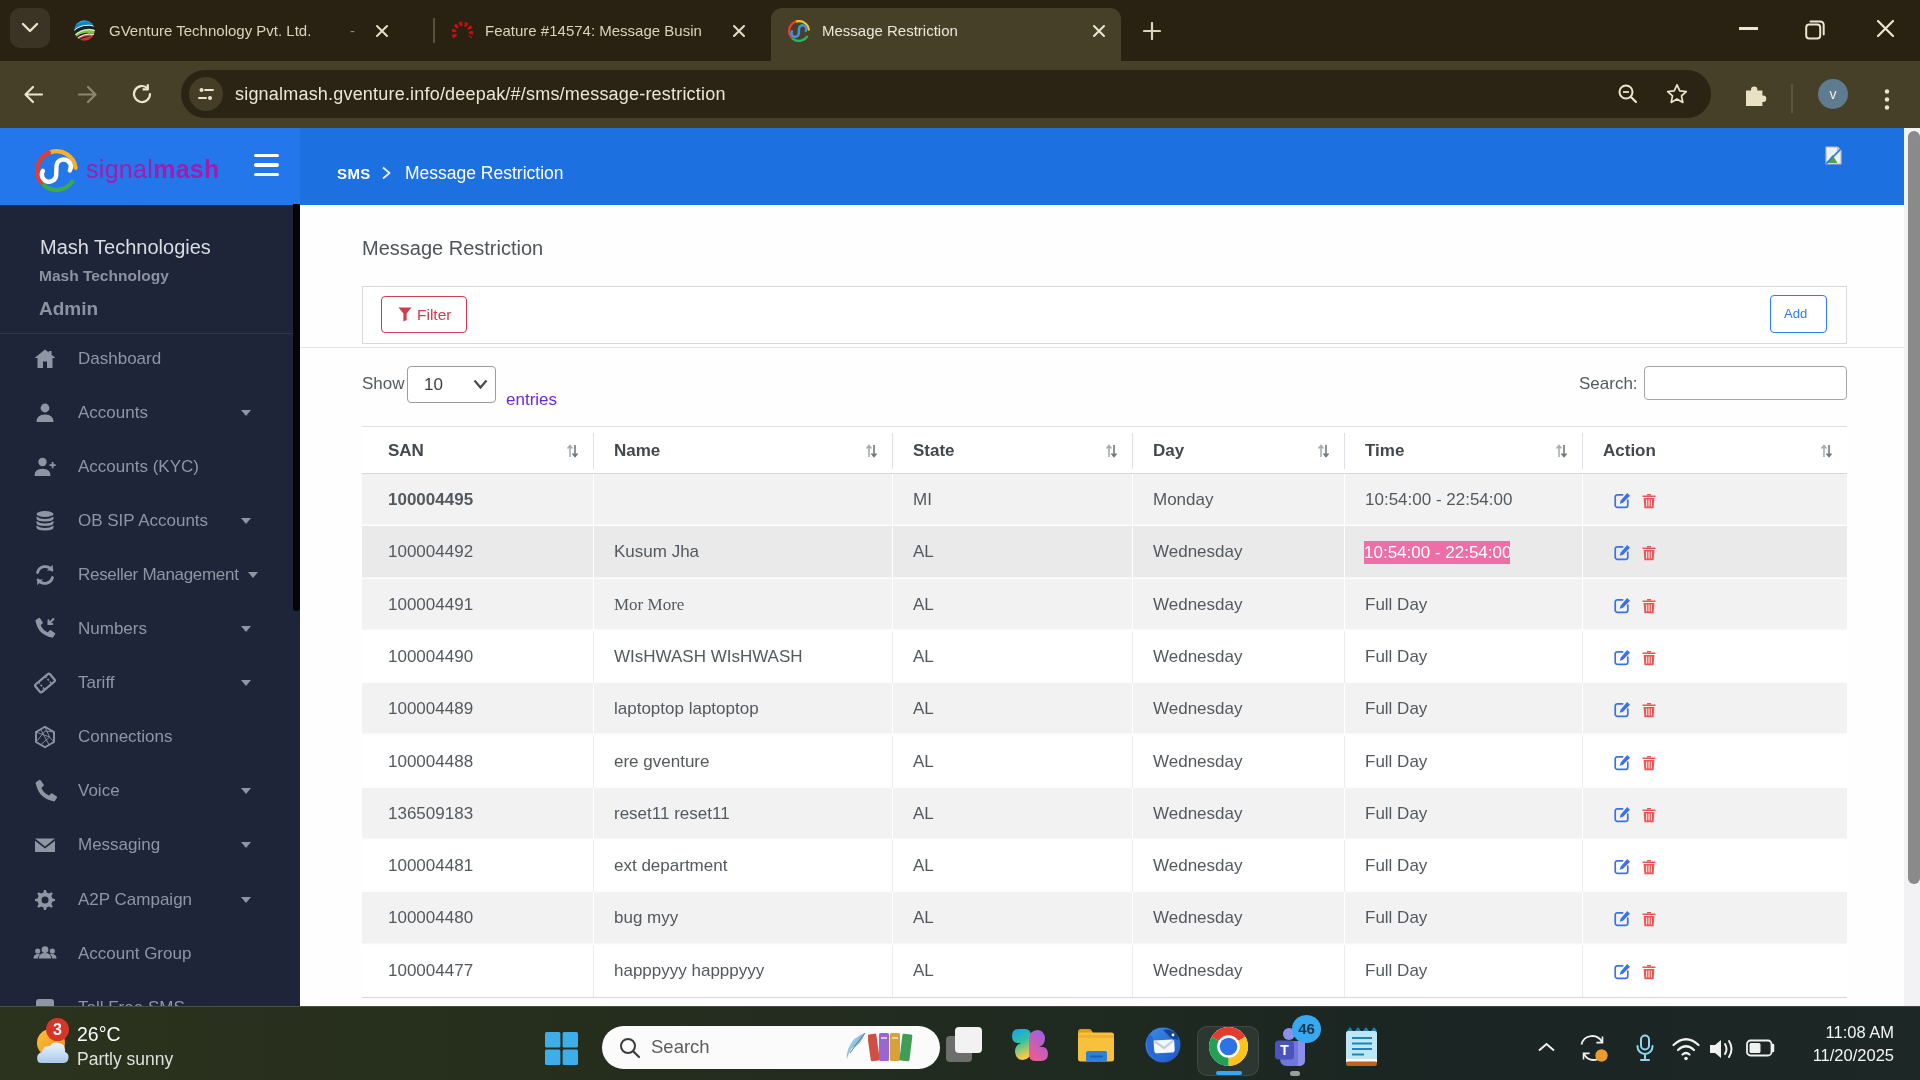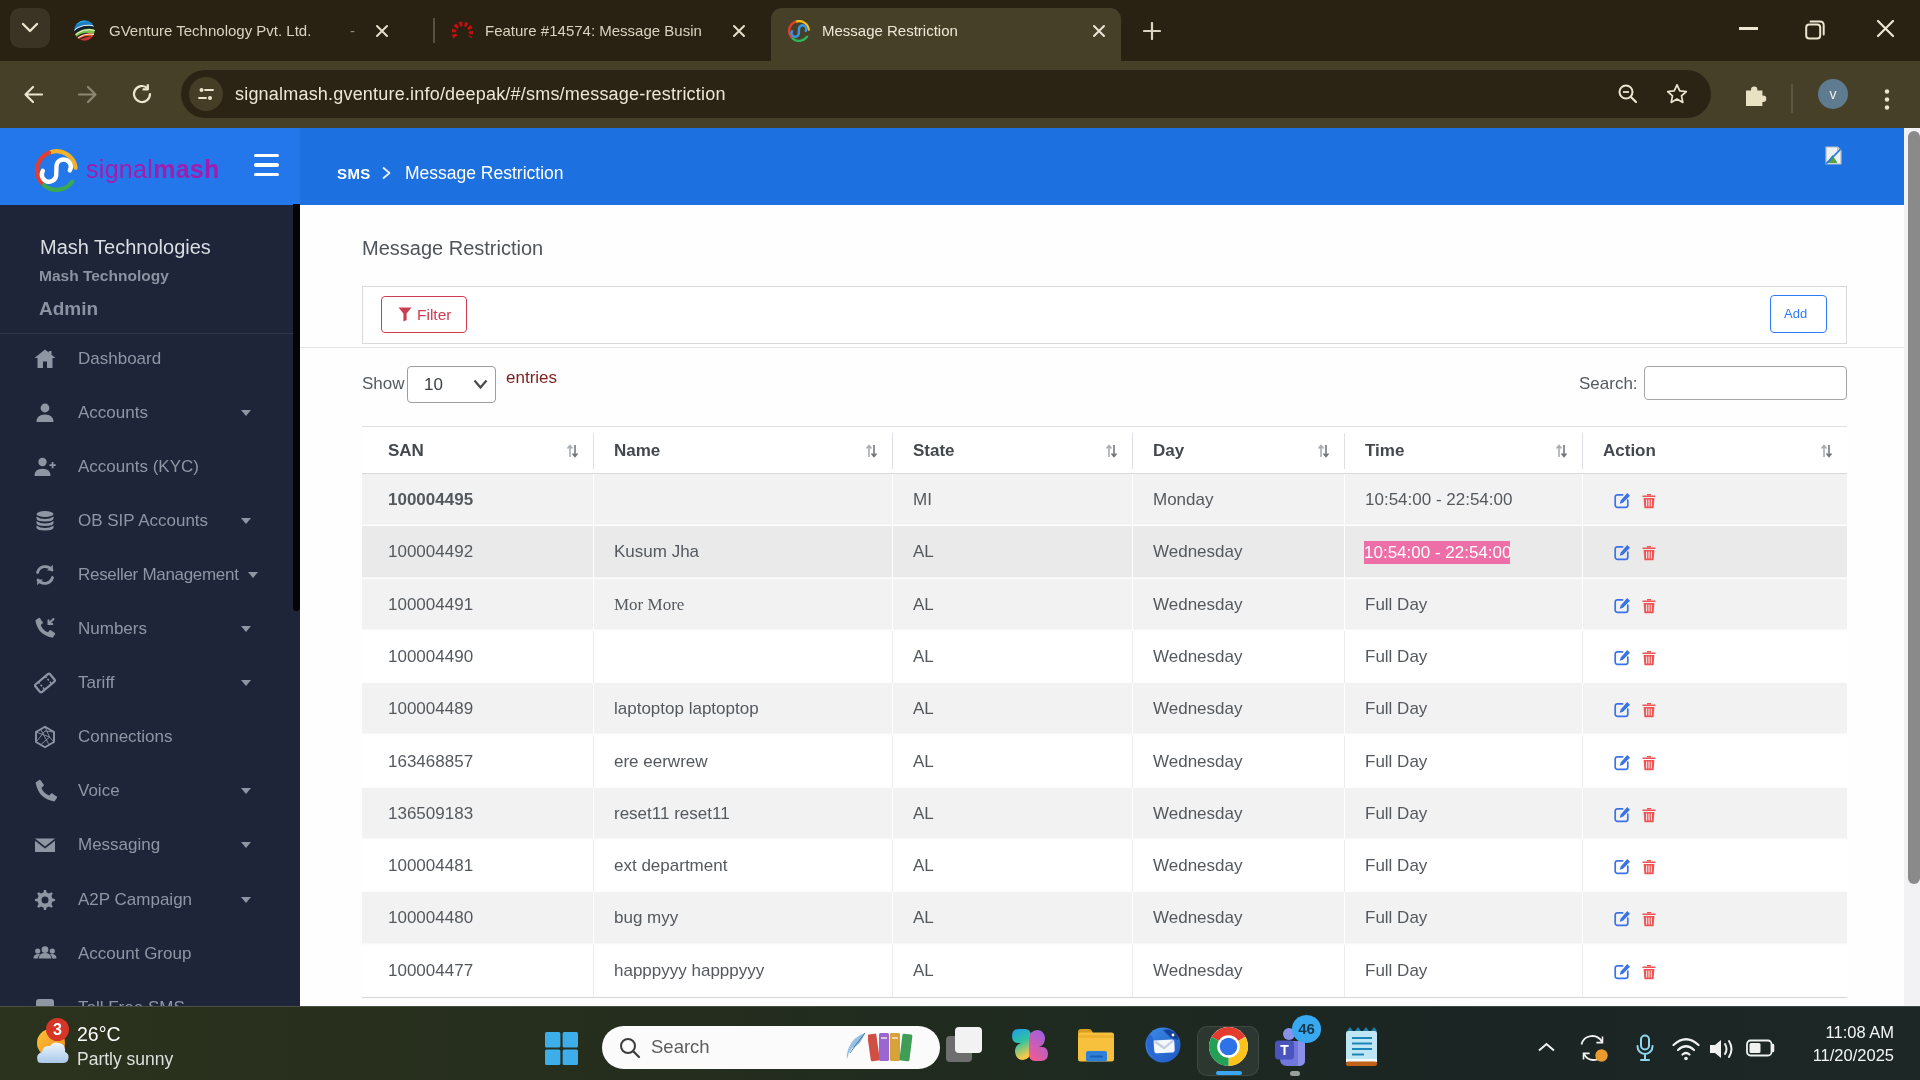--- a/index.html
+++ b/index.html
@@ -302,21 +302,21 @@
 <div class="abs" style="left:1770px;top:295px;width:57px;height:38px;border:1.5px solid #2f7bf6;border-radius:4px;background:#fff;"></div>
 <div class="abs" style="left:1784px;top:306px;font-size:13px;color:#2f7bf6;">Add</div>
 <div class="abs" style="left:300px;top:347px;width:1604px;height:1px;background:#e4e4e7;"></div>
 
 <div class="abs" style="left:362px;top:374px;font-size:17px;color:#555a5f;">Show</div>
 <div class="abs" style="left:407px;top:366px;width:89px;height:37px;border:1px solid #9d9d9d;border-radius:4px;background:#fff;"></div>
 <div class="abs" style="left:424px;top:375px;font-size:17px;color:#3c4043;">10</div>
 <svg class="abs" style="left:473px;top:379px;" width="15" height="11" viewBox="0 0 15 11">
     <path d="M1.5 1.5 L7.5 8.5 L13.5 1.5" fill="none" stroke="#4a4a4a" stroke-width="2.2"></path>
   </svg>
-<div class="abs" style="left:506px;top:368px;font-size:17px;color:#7f1d1d;">entries</div>
+<div class="abs" style="left:506px;top:390px;font-size:17px;color:#6d28d9;">entries</div>
 <div class="abs" style="left:1579px;top:374px;font-size:17px;color:#555a5f;">Search:</div>
 <div class="abs" style="left:1644px;top:366px;width:203px;height:34px;border:1px solid #a5a5a5;border-radius:4px;background:#fff;"></div>
 
 <div id="tbl">
     <div class="trow" style="top:0;height:48px;background:#fff;border-top:1px solid #e1e1e1;border-bottom:1px solid #d9d9d9;">
       <div class="hc" style="left:26px;">SAN</div>
       <svg class="sorticon" style="left:201px;" viewBox="0 0 18 18">
         <path d="M4.5 6.5 L7 3.5 L9.5 6.5 M7 4 L7 15" fill="none" stroke="#a9adb2" stroke-width="1.6"></path>
         <path d="M9.5 11.5 L12 14.5 L14.5 11.5 M12 14 L12 3" fill="none" stroke="#73777c" stroke-width="1.6"></path>
       </svg>
@@ -408,20 +408,21 @@
         <path d="M13.2 0.9 L16 3.7 L9 10.7 L5.7 11.7 L6.7 8.4 Z" fill="#3a72e8"></path>
       </svg>
       <svg style="position:absolute;left:1280px;top:19px;" width="14" height="16" viewBox="0 0 14 16">
         <path d="M0.5 2.5 L13.5 2.5 L13.5 4 L0.5 4 Z M5 1 L9 1 L9 2.2 L5 2.2 Z" fill="#ef5454"></path>
         <path d="M1.6 5 L12.4 5 L11.6 15.2 L2.4 15.2 Z" fill="#ef5454"></path>
         <path d="M4.6 6.5 L4.6 13.6 M7 6.5 L7 13.6 M9.4 6.5 L9.4 13.6" stroke="#fde8e8" stroke-width="1.1"></path>
       </svg>
     </div>
     <div class="trow" style="top:204.9px;height:52.3px;background:#ffffff;box-shadow:inset 0 -1.5px 0 #fdfdfd;">
       <div class="tc" style="left:26px;">100004490</div>
+      <div class="tc" style="left:252px;">WIsHWASH WIsHWASH</div>
       <div class="tc" style="left:551px;">AL</div>
       <div class="tc" style="left:791px;">Wednesday</div>
       <div class="tc" style="left:1003px;">Full Day</div>
       <div style="position:absolute;left:231px;top:0;width:1px;height:100%;background:#ececec;"></div>
       <div style="position:absolute;left:530px;top:0;width:1px;height:100%;background:#ececec;"></div>
       <div style="position:absolute;left:770px;top:0;width:1px;height:100%;background:#ececec;"></div>
       <div style="position:absolute;left:982px;top:0;width:1px;height:100%;background:#ececec;"></div>
       <div style="position:absolute;left:1220px;top:0;width:1px;height:100%;background:#ececec;"></div>
       <svg style="position:absolute;left:1252px;top:18px;" width="17" height="17" viewBox="0 0 17 17">
         <path d="M13.8 8.2 L13.8 13.2 A 2.2 2.2 0 0 1 11.6 15.4 L3.4 15.4 A 2.2 2.2 0 0 1 1.2 13.2 L1.2 5 A 2.2 2.2 0 0 1 3.4 2.8 L8.6 2.8" fill="none" stroke="#3a72e8" stroke-width="1.7" stroke-linecap="round"></path>
@@ -448,22 +449,22 @@
         <path d="M13.8 8.2 L13.8 13.2 A 2.2 2.2 0 0 1 11.6 15.4 L3.4 15.4 A 2.2 2.2 0 0 1 1.2 13.2 L1.2 5 A 2.2 2.2 0 0 1 3.4 2.8 L8.6 2.8" fill="none" stroke="#3a72e8" stroke-width="1.7" stroke-linecap="round"></path>
         <path d="M13.2 0.9 L16 3.7 L9 10.7 L5.7 11.7 L6.7 8.4 Z" fill="#3a72e8"></path>
       </svg>
       <svg style="position:absolute;left:1280px;top:19px;" width="14" height="16" viewBox="0 0 14 16">
         <path d="M0.5 2.5 L13.5 2.5 L13.5 4 L0.5 4 Z M5 1 L9 1 L9 2.2 L5 2.2 Z" fill="#ef5454"></path>
         <path d="M1.6 5 L12.4 5 L11.6 15.2 L2.4 15.2 Z" fill="#ef5454"></path>
         <path d="M4.6 6.5 L4.6 13.6 M7 6.5 L7 13.6 M9.4 6.5 L9.4 13.6" stroke="#fde8e8" stroke-width="1.1"></path>
       </svg>
     </div>
     <div class="trow" style="top:309.5px;height:52.3px;background:#ffffff;box-shadow:inset 0 -1.5px 0 #fdfdfd;">
-      <div class="tc" style="left:26px;">163468857</div>
-      <div class="tc" style="left:252px;">ere eerwrew</div>
+      <div class="tc" style="left:26px;">100004488</div>
+      <div class="tc" style="left:252px;">ere gventure</div>
       <div class="tc" style="left:551px;">AL</div>
       <div class="tc" style="left:791px;">Wednesday</div>
       <div class="tc" style="left:1003px;">Full Day</div>
       <div style="position:absolute;left:231px;top:0;width:1px;height:100%;background:#ececec;"></div>
       <div style="position:absolute;left:530px;top:0;width:1px;height:100%;background:#ececec;"></div>
       <div style="position:absolute;left:770px;top:0;width:1px;height:100%;background:#ececec;"></div>
       <div style="position:absolute;left:982px;top:0;width:1px;height:100%;background:#ececec;"></div>
       <div style="position:absolute;left:1220px;top:0;width:1px;height:100%;background:#ececec;"></div>
       <svg style="position:absolute;left:1252px;top:18px;" width="17" height="17" viewBox="0 0 17 17">
         <path d="M13.8 8.2 L13.8 13.2 A 2.2 2.2 0 0 1 11.6 15.4 L3.4 15.4 A 2.2 2.2 0 0 1 1.2 13.2 L1.2 5 A 2.2 2.2 0 0 1 3.4 2.8 L8.6 2.8" fill="none" stroke="#3a72e8" stroke-width="1.7" stroke-linecap="round"></path>

